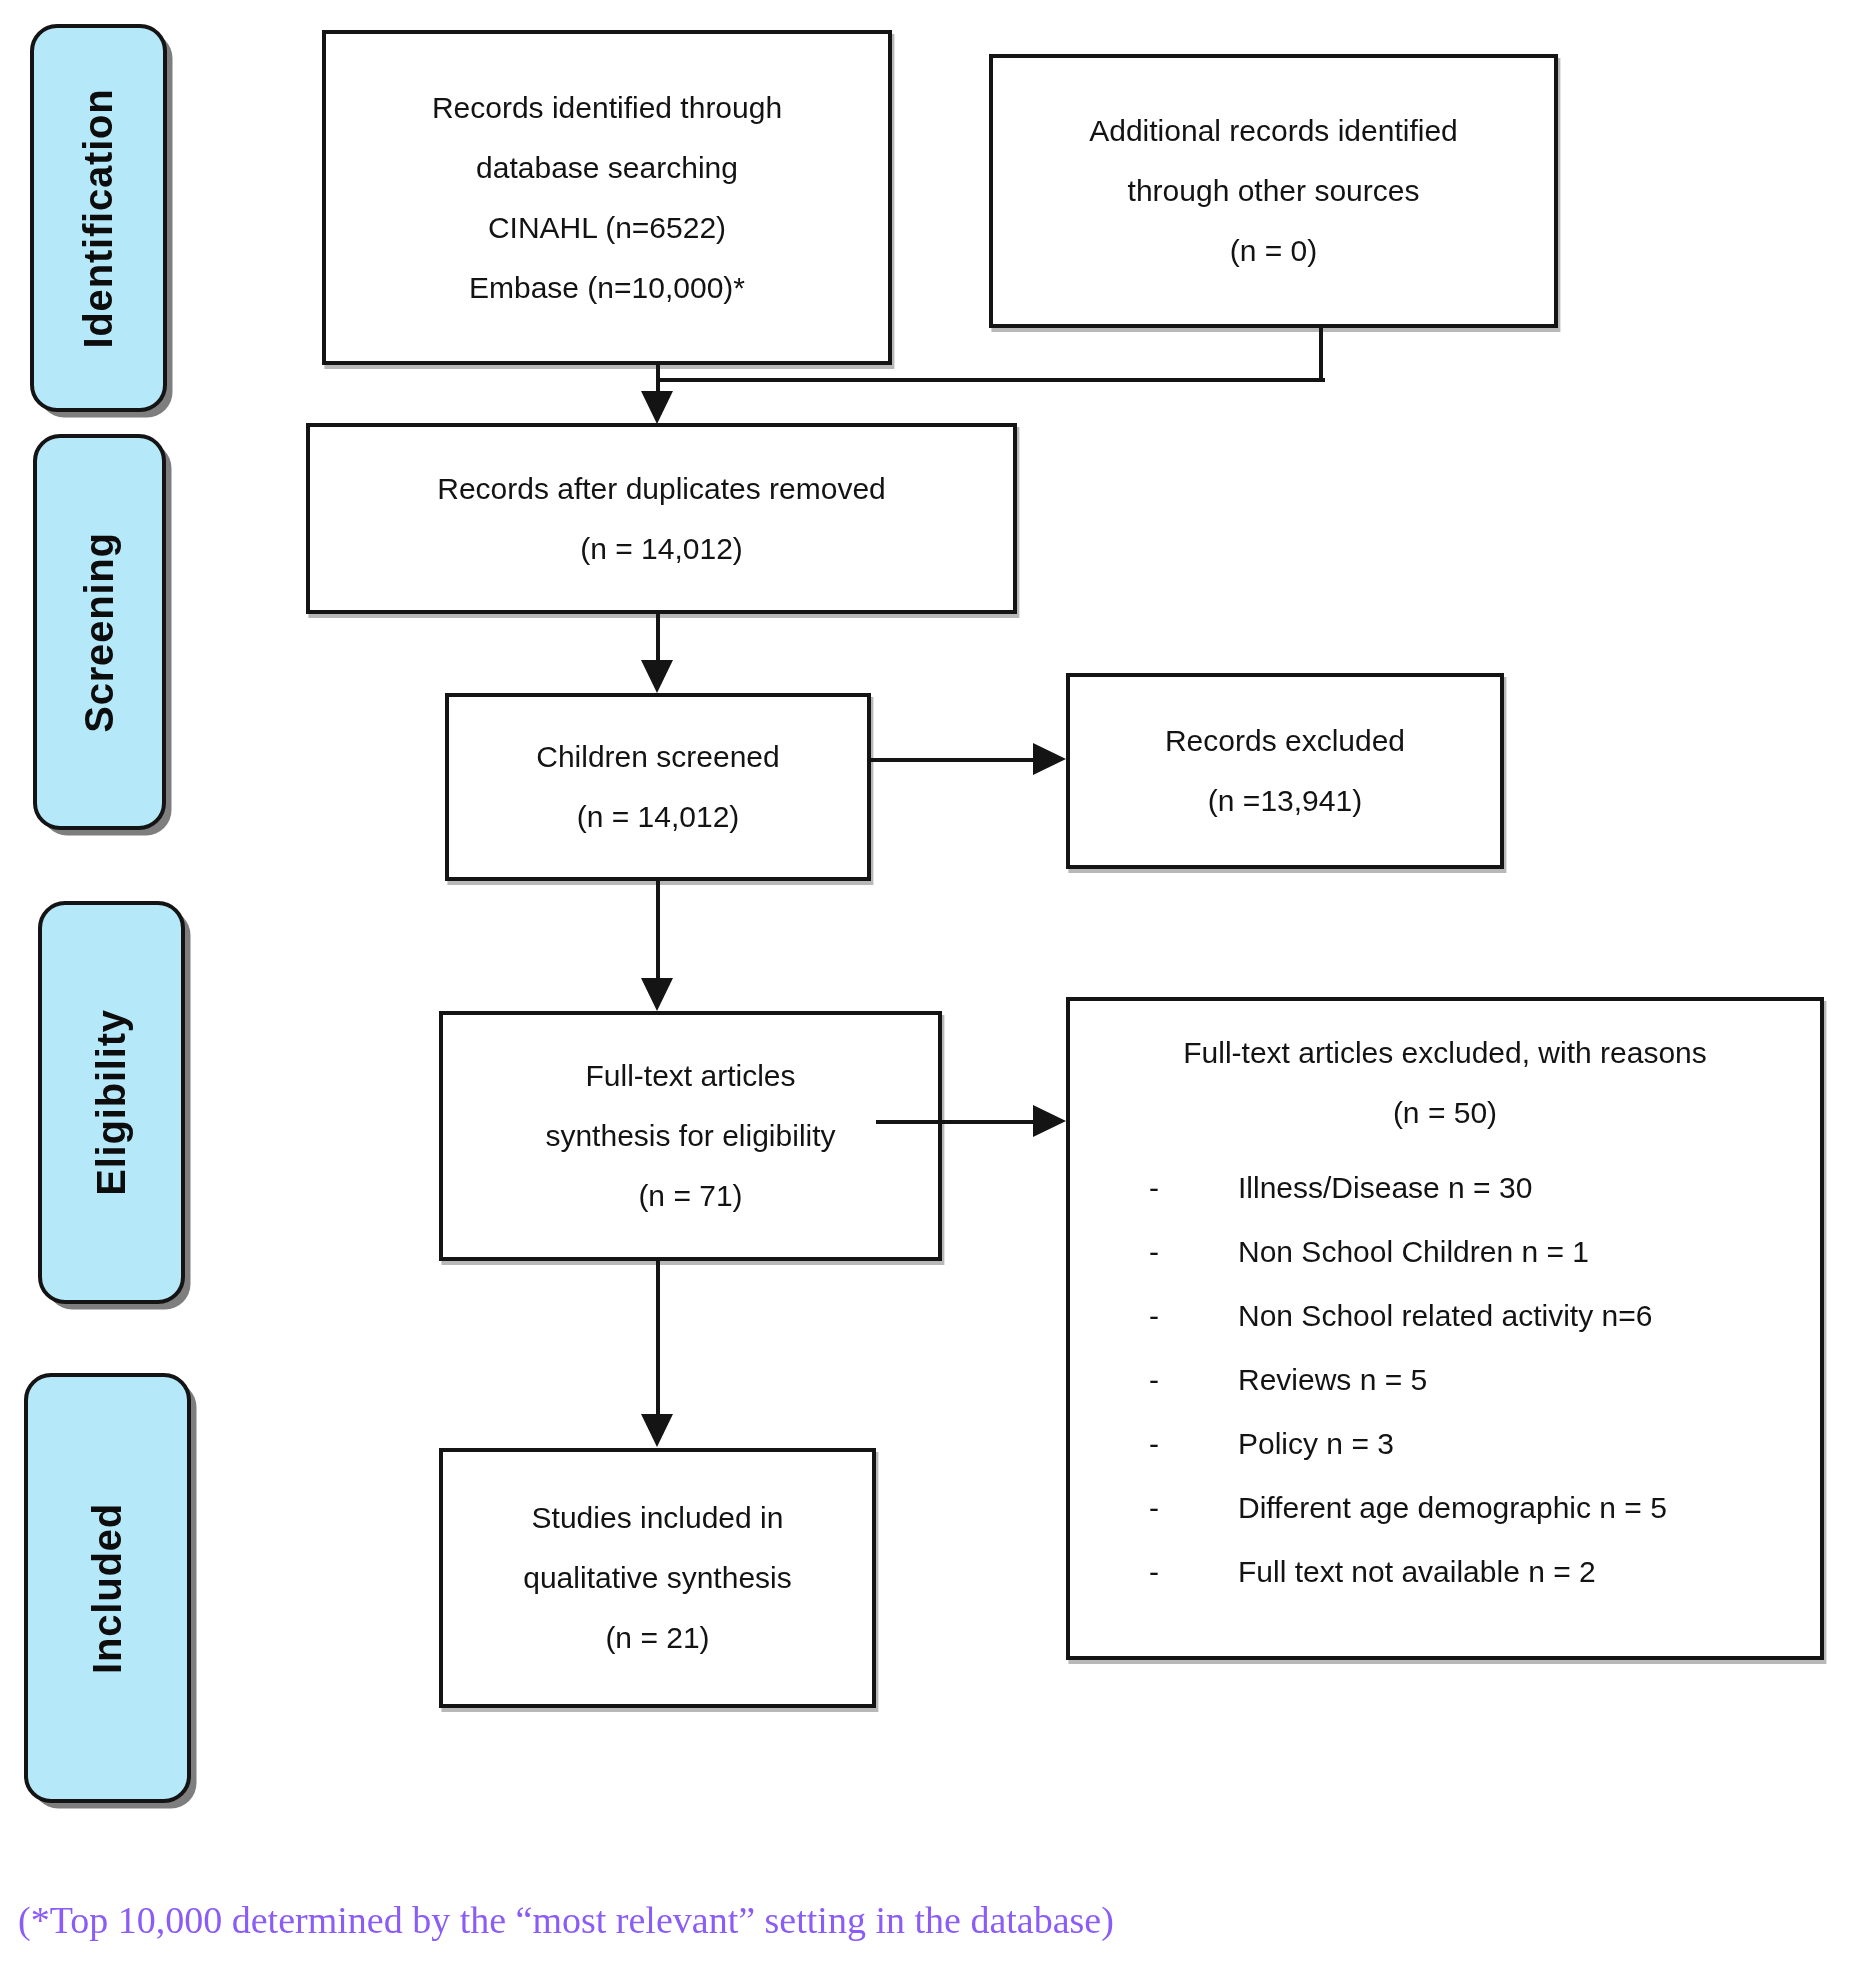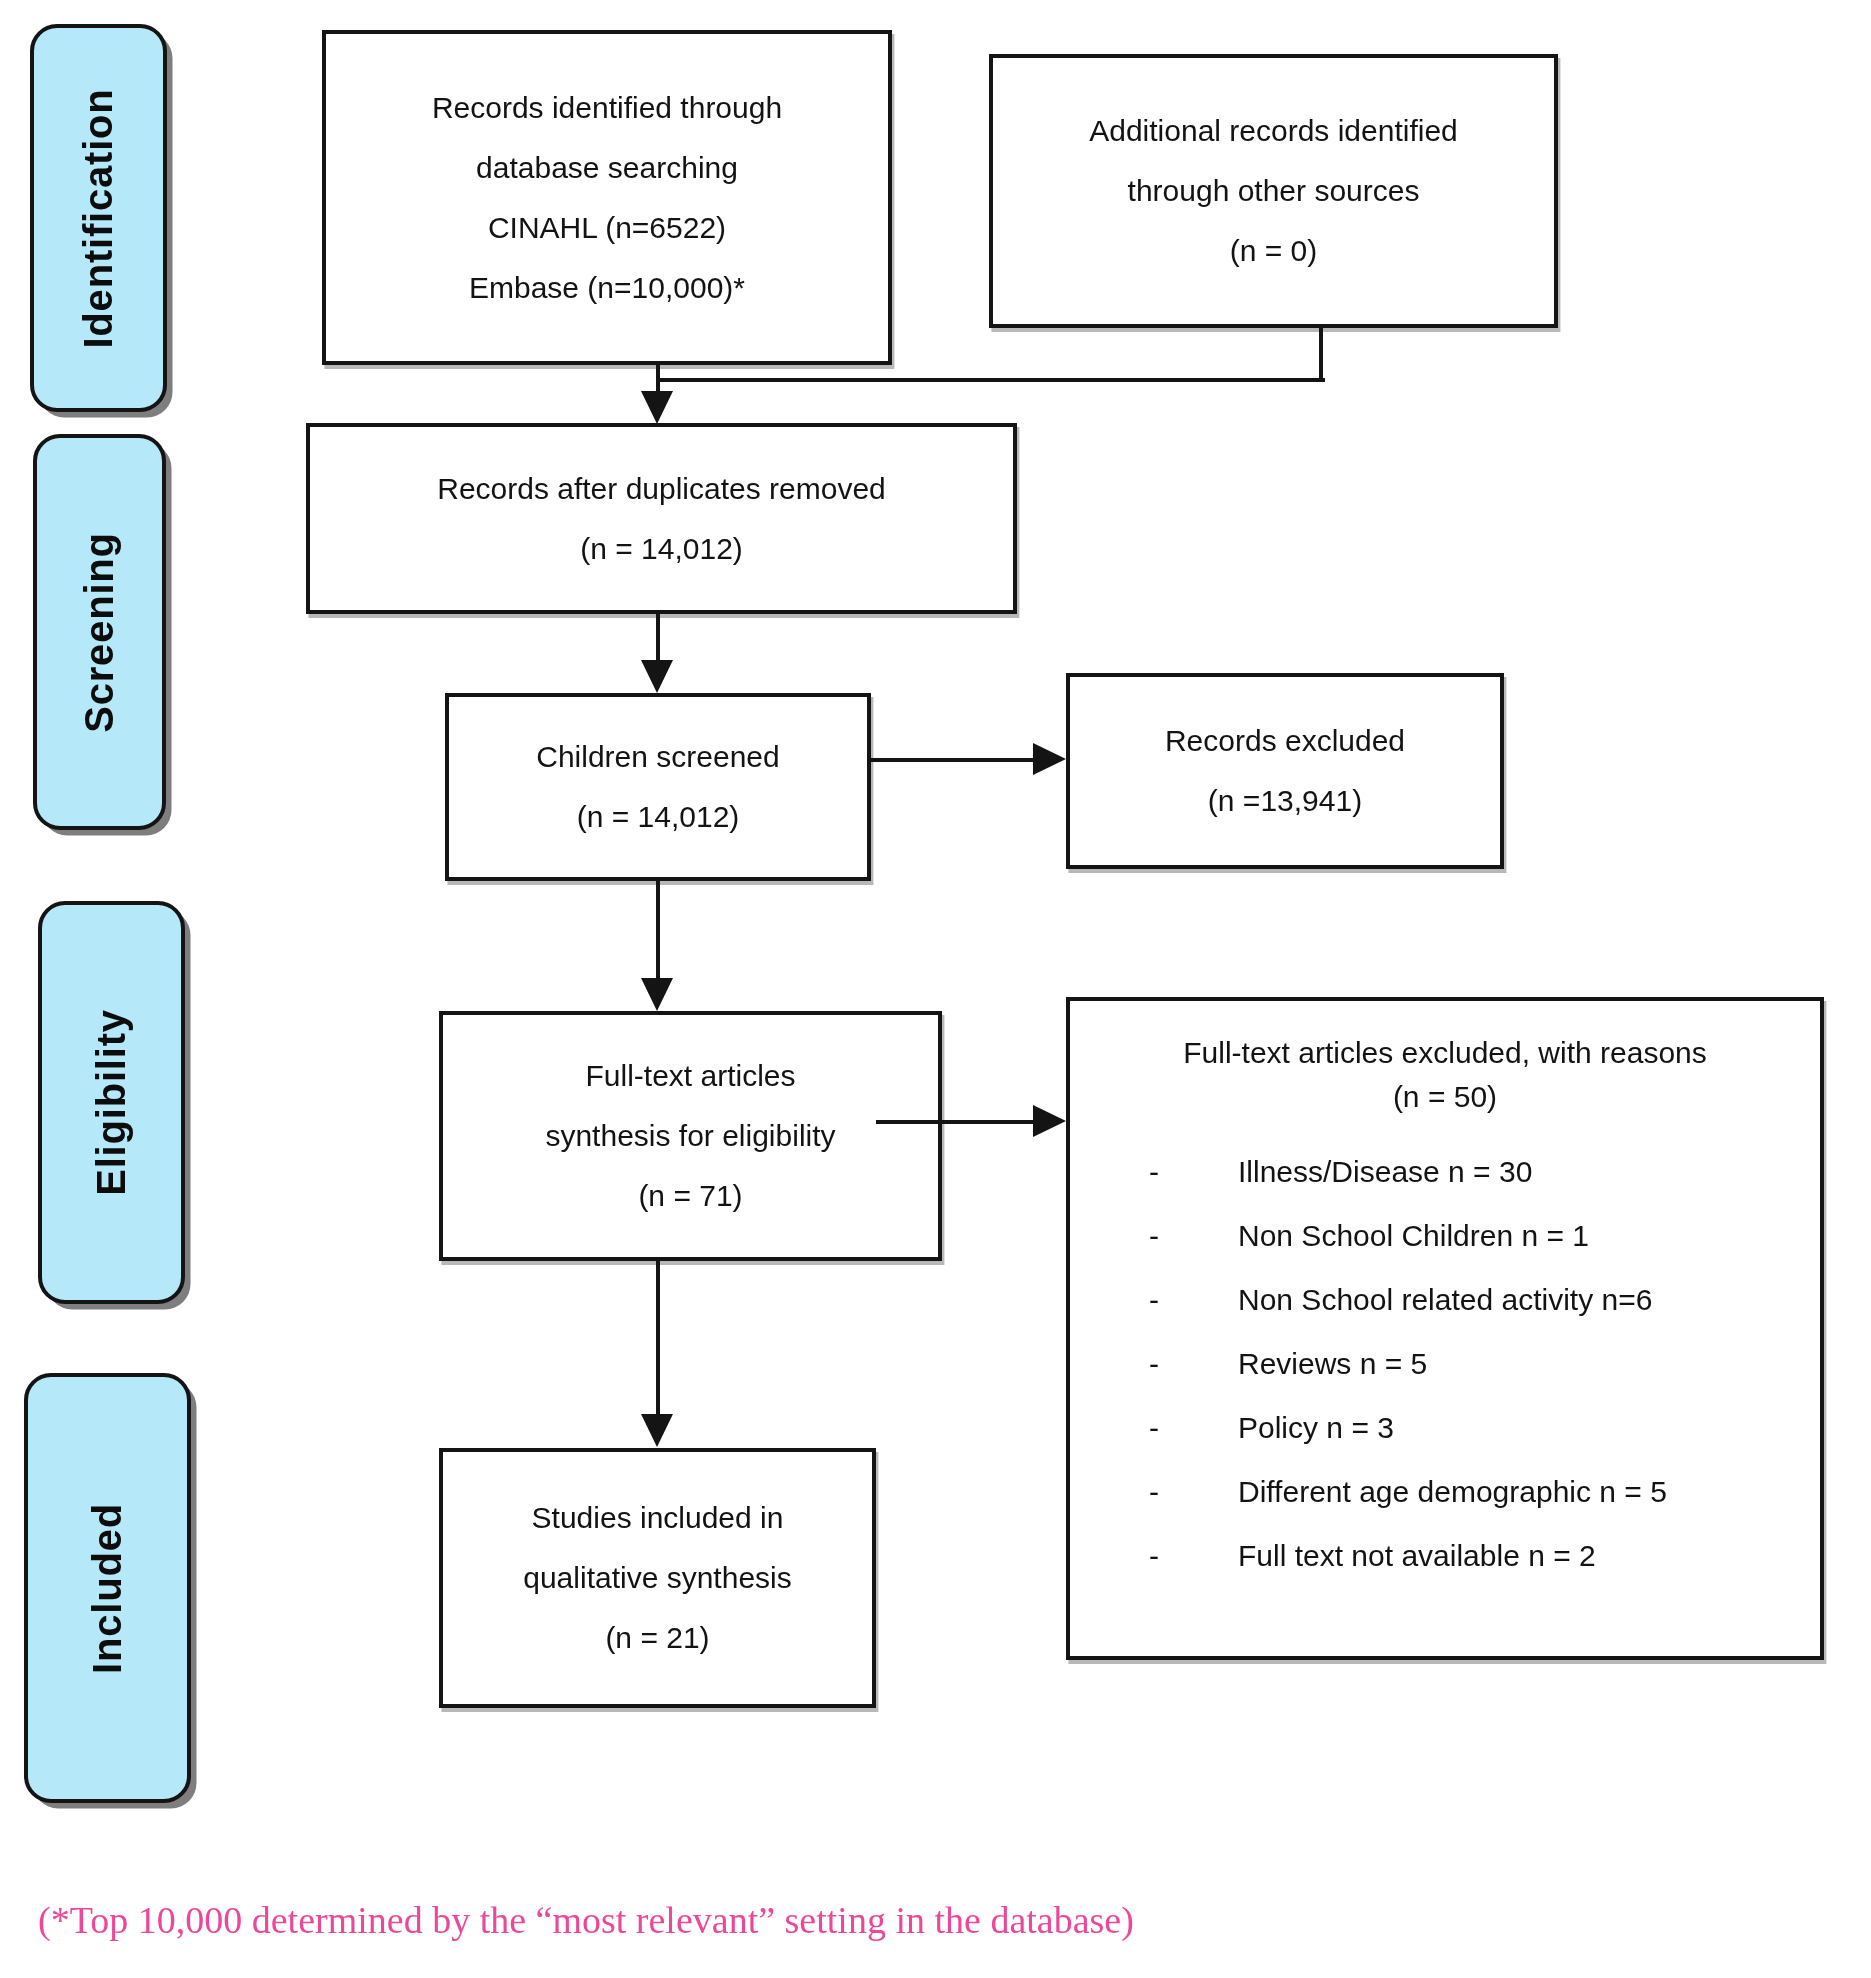--- a/index.html
+++ b/index.html
@@ -66,21 +66,21 @@
   #box-fulltext-assessed  { left: 439px;  top: 1011px; width: 503px; height: 250px; }
   #box-studies-included   { left: 439px;  top: 1448px; width: 437px; height: 260px; }
 
   
   #box-fulltext-excluded {
     left: 1066px; top: 997px; width: 758px; height: 663px;
     display: block;
     text-align: center;
   }
   .fx-title { font-size: 30px; line-height: 38px; margin-top: 33px; }
-  .fx-count { font-size: 30px; line-height: 38px; margin-top: 6px; }
+  .fx-count { font-size: 30px; line-height: 38px; margin-top: 22px; }
   .fx-list  { margin-top: 24px; padding-left: 79px; text-align: left; }
   .fx-row   { display: flex; align-items: center; height: 64px; font-size: 30px; }
   .fx-dash  { width: 89px; }
 
   
   .vline { position: absolute; width: 4px;  background: #141414; }
   .hline { position: absolute; height: 4px; background: #141414; }
   .tri-down {
     position: absolute; width: 0; height: 0;
     border-left: 16.7px solid transparent;
@@ -110,25 +110,25 @@
 
   
   #arrow-excl1-line { left: 871px; top: 758px;  width: 164px; }
   #arrow-excl1-head { left: 1033px; top: 743px; }
   #arrow-excl2-line { left: 876px; top: 1120px; width: 159px; }
   #arrow-excl2-head { left: 1033px; top: 1105px; }
 
   
   .footnote {
     position: absolute;
-    left: 38px;
+    left: 18px;
     top: 1898px;
     font-family: "Liberation Serif", serif;
     font-size: 38px;
-    color: #ec4899;
+    color: #8b5cf6;
     white-space: nowrap;
   }
 </style>
 </head>
 <body>
 
 <div class="canvas">
 
   <div class="stage" id="stage-identification">
     <span class="stage-text">Identification</span>

